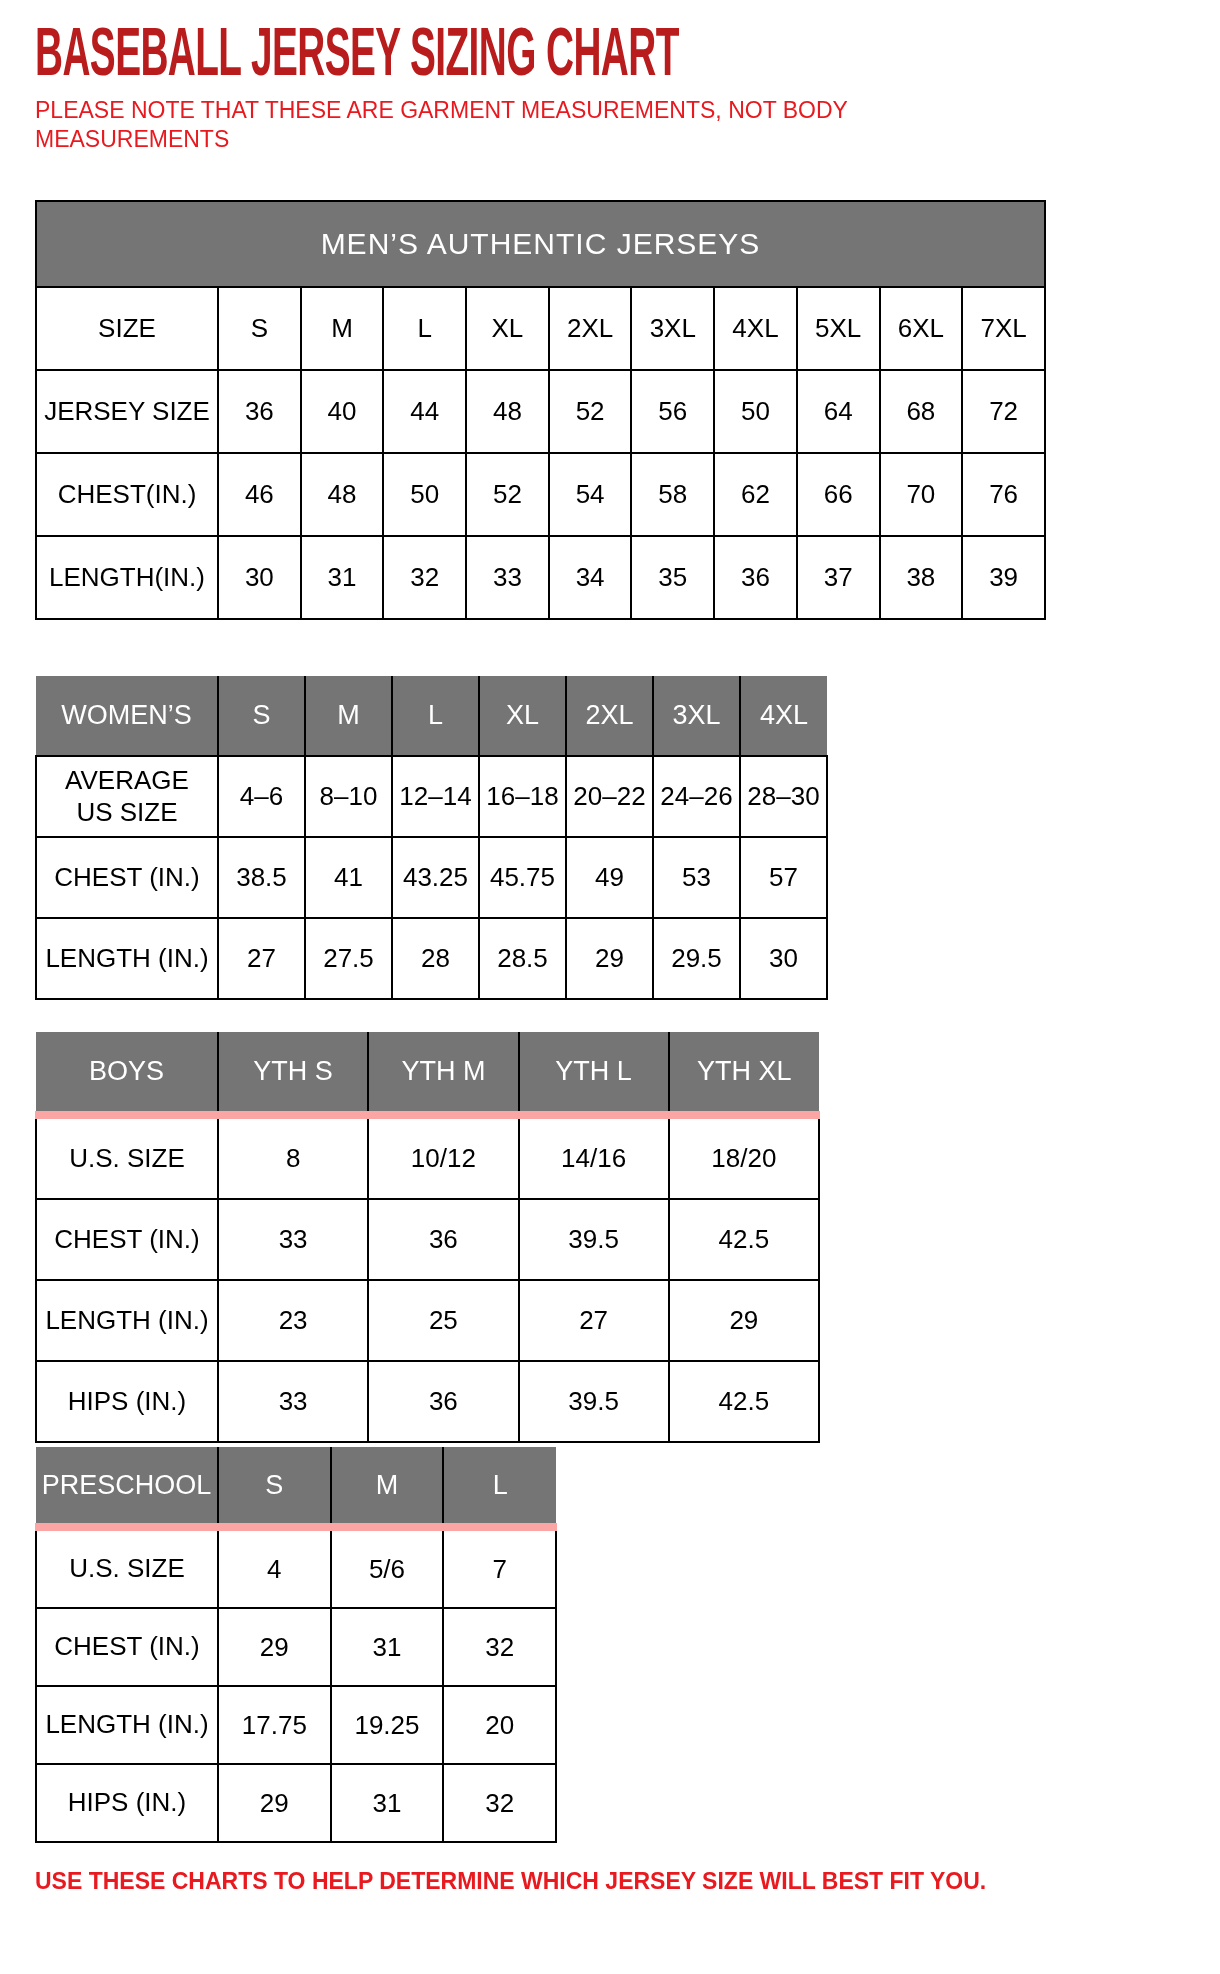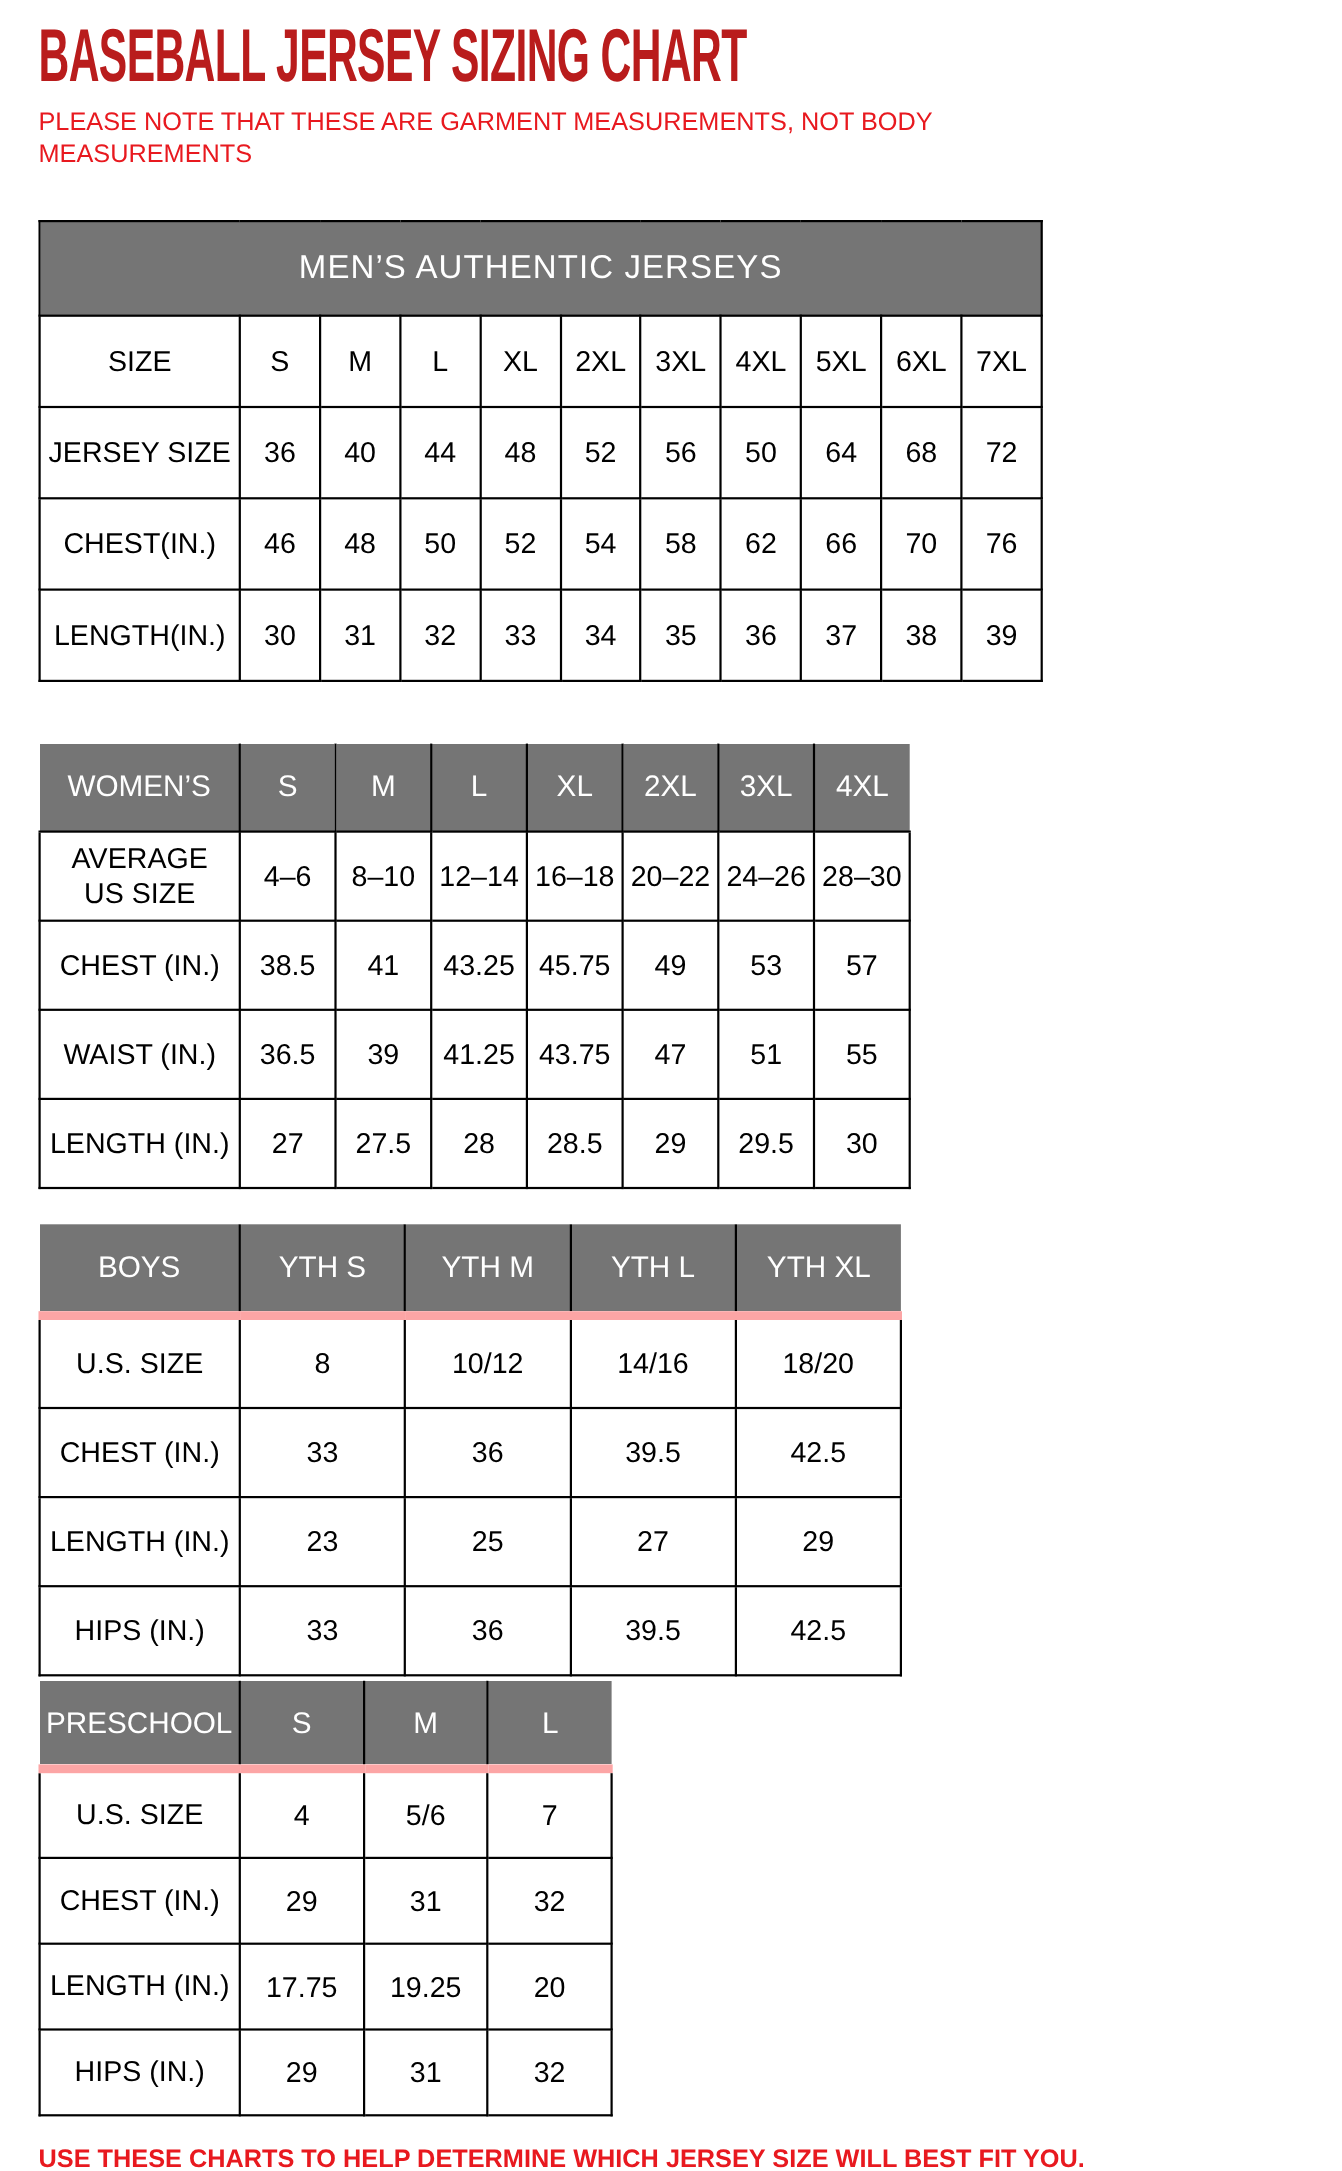--- a/index.html
+++ b/index.html
@@ -17,21 +17,21 @@
   td.label{white-space:pre-line;line-height:1.2;}
 
   
   td.banner{background:var(--gray);color:#fff;border:none;font-size:30px;letter-spacing:1px;}
 
   
   tr.head.gray td{background:var(--gray);color:#fff;font-size:27px;border-top:none;}
   tr.head.gray td:first-child{border-left:none;}
   tr.head.gray td:last-child{border-right:none;}
 
-  .t-mens{width:913px;margin-top:46px;padding-left:10px;}
+  .t-mens{width:1011px;margin-top:46px;padding-left:10px;}
   .t-mens td{height:81px;}
   .t-mens td.banner{height:84px;}
 
   .t-womens{width:793px;margin-top:56px;}
   .t-womens td{height:79px;}
 
   .t-boys{width:785px;margin-top:32px;}
   .t-boys td{height:79px;}
 
   .t-preschool{width:522px;margin-top:4px;}
@@ -156,30 +156,20 @@
             <td class="label">CHEST (IN.)</td>
             <td>38.5</td>
             <td>41</td>
             <td>43.25</td>
             <td>45.75</td>
             <td>49</td>
             <td>53</td>
             <td>57</td>
           </tr>
           <tr>
-            <td class="label">WAIST (IN.)</td>
-            <td>36.5</td>
-            <td>39</td>
-            <td>41.25</td>
-            <td>43.75</td>
-            <td>47</td>
-            <td>51</td>
-            <td>55</td>
-          </tr>
-          <tr>
             <td class="label">LENGTH (IN.)</td>
             <td>27</td>
             <td>27.5</td>
             <td>28</td>
             <td>28.5</td>
             <td>29</td>
             <td>29.5</td>
             <td>30</td>
           </tr>
         </tbody>

